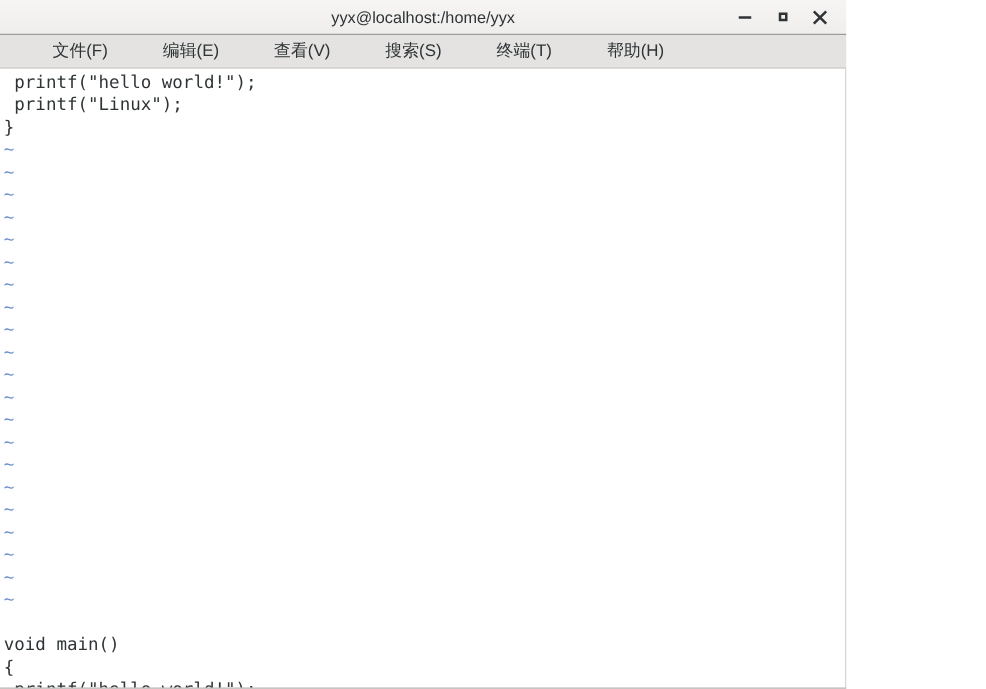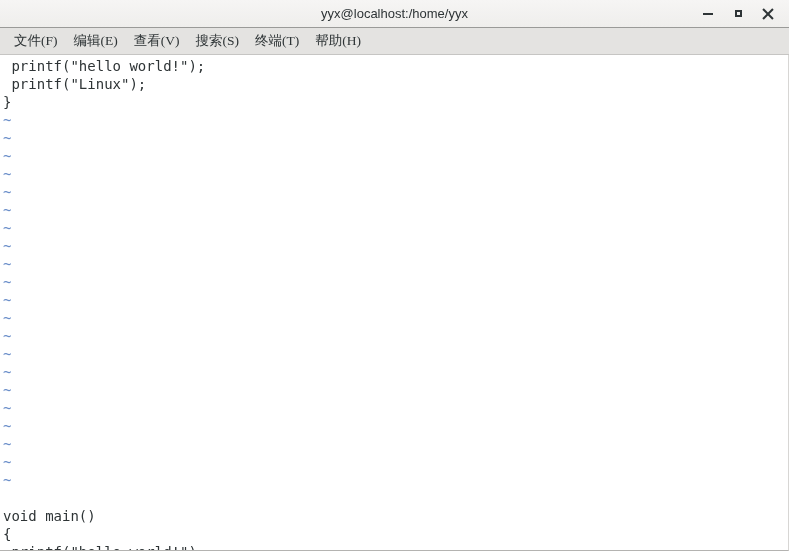--- a/index.html
+++ b/index.html
@@ -9,21 +9,21 @@
   }
   body {
     width: 789px;
     height: 551px;
     overflow: hidden;
     font-family: "Liberation Sans", sans-serif;
     -webkit-font-smoothing: antialiased;
   }
 
   .window {
-    width: 789px;
+    width: 677px;
     height: 551px;
     display: flex;
     flex-direction: column;
     background: #ffffff;
     position: relative;
     box-sizing: border-box;
   }
 
   
   .titlebar {
@@ -108,21 +108,22 @@
     align-items: center;
     padding-left: 6px;
     box-sizing: border-box;
   }
   .menu-item {
     font-size: 13.5px;
     color: #2e3436;
     padding: 2px 8px;
     cursor: default;
     white-space: nowrap;
-    font-family: Liberation Serif, serif;
+    font-family: Liberation Sans, sans-serif;
+    margin-left: 28px;
   }
 
   
   .terminal {
     flex: 1 1 auto;
     background: #ffffff;
     position: relative;
     overflow: hidden;
     border-right: 1px solid #d7d6d4;
     border-bottom: 1px solid #b4b3b1;

